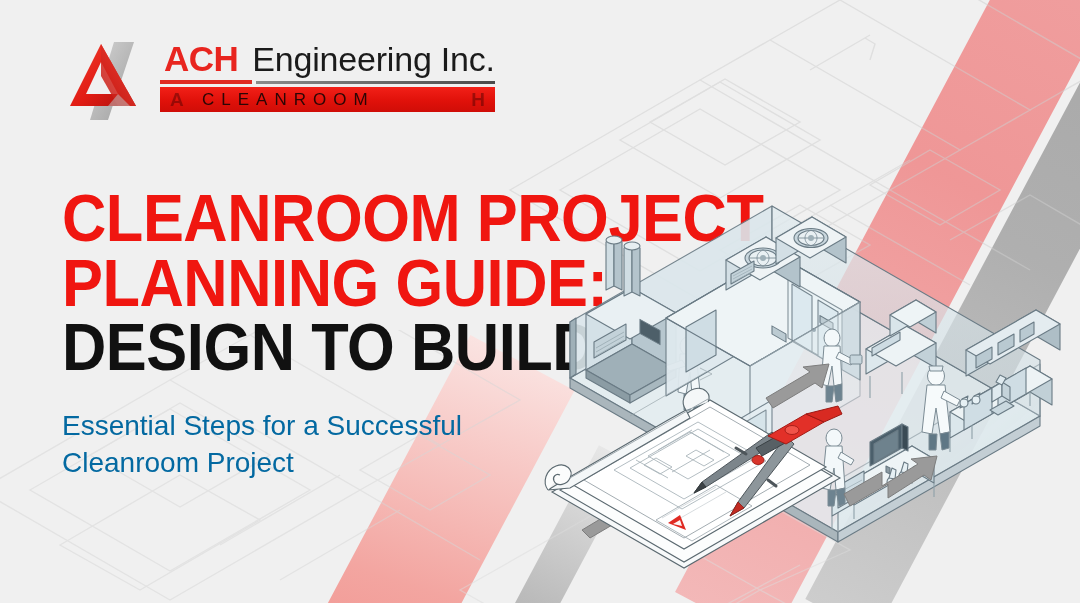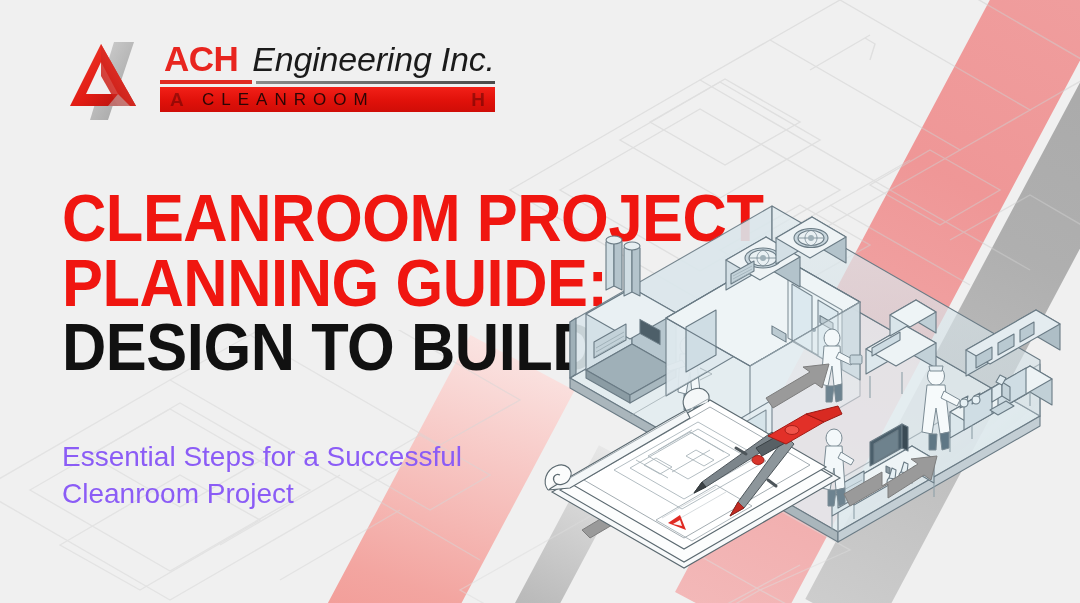--- a/index.html
+++ b/index.html
@@ -83,21 +83,20 @@
     height:4px; background:#e02a23; margin-top:3px; width:100%;
   }
   .eng-word {
     font-family:"Liberation Sans", sans-serif;
     font-size:34px;
     font-weight:400;
     color:#1b1b1b;
     line-height:1;
     margin-left:10px;
     letter-spacing:-0.2px;
-    font-style:italic;
   }
   .eng-rule {
     height:3px;
     background:linear-gradient(90deg,#8b8b8b,#4a4a4a);
     margin-top:4px;
   }
   .cleanroom-bar {
     position:relative;
     margin-top:3px;
     height:25px;
@@ -135,26 +134,26 @@
     line-height:0.98;
     letter-spacing:-0.5px;
     transform:scaleX(0.93);
     transform-origin:left center;
     white-space:nowrap;
   }
   .hl-red { color:#f01610; }
   .hl-black { color:#111111; }
 
   .subhead {
-    position:absolute; left:62px; top:439px;
+    position:absolute; left:62px; top:408px;
     width:520px;
     font-family:"Liberation Sans", sans-serif;
     font-size:28px;
     line-height:1.32;
-    color:#8b5cf6;
+    color:#0369a1;
     font-weight:400;
   }
 
   
   .illustration {
     position:absolute;
     left:540px; top:160px;
     width:540px; height:420px;
   }
   .illustration svg { display:block; }

